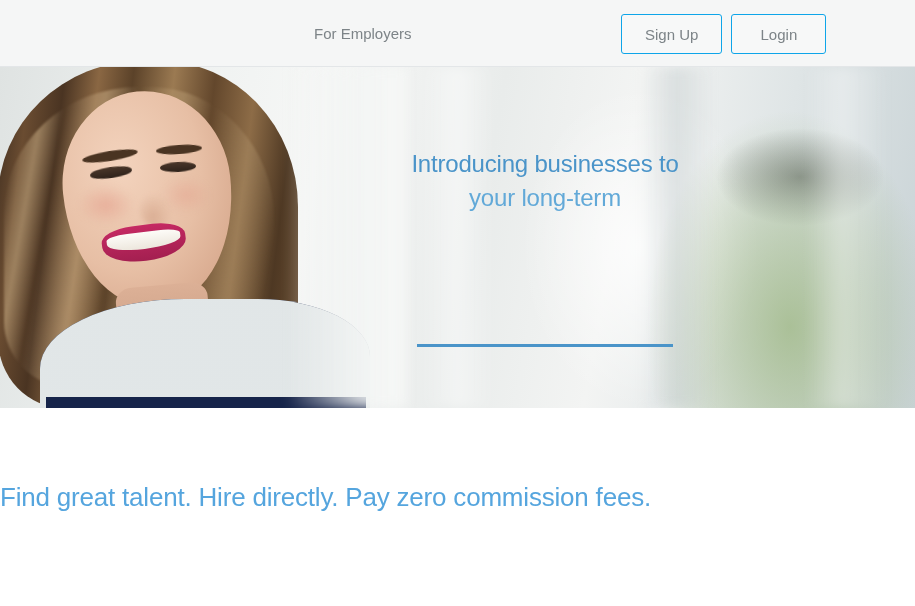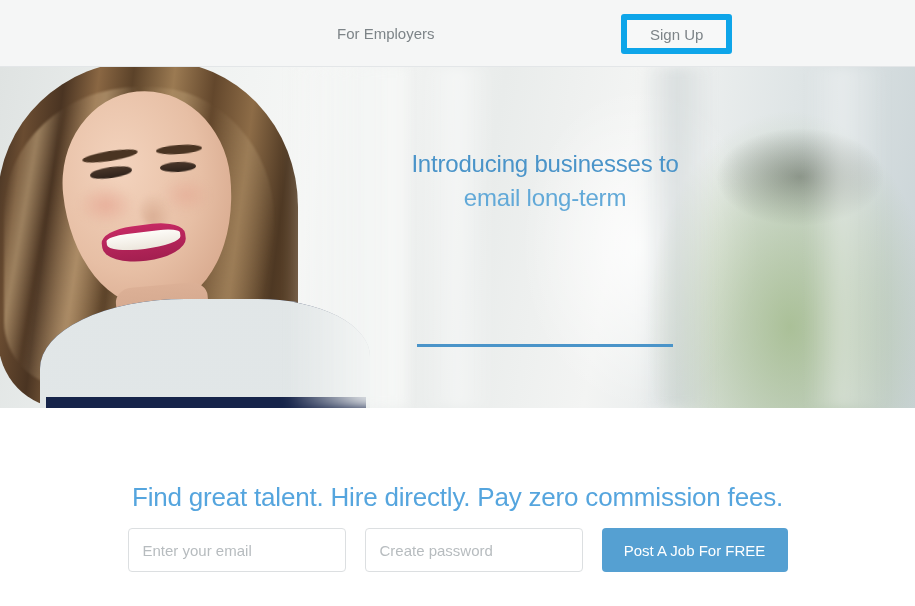--- a/index.html
+++ b/index.html
@@ -34,21 +34,20 @@
     line-height: 34px;
     white-space: nowrap;
   }
 
   .nav-links {
     position: absolute;
     left: 314px;
     top: 24px;
     display: flex;
     gap: 39px;
-    margin-left: 23px;
   }
 
   .nav-link {
     font-size: 15px;
     color: #7d8488;
     line-height: 20px;
     white-space: nowrap;
     text-decoration: none;
     cursor: pointer;
   }
@@ -59,21 +58,21 @@
     top: 14px;
     display: flex;
     gap: 9px;
   }
 
   .auth-btn {
     height: 40px;
     min-width: 95px;
     padding: 0 23px;
     background: #f7f8f8;
-    border: 6px solid #0ea5e9;
+    border: 1px solid #0ea5e9;
     border-radius: 3px;
     color: #7d8488;
     font-size: 15px;
     font-family: "Liberation Sans", sans-serif;
     display: flex;
     align-items: center;
     justify-content: center;
     cursor: pointer;
     white-space: nowrap;
   }
@@ -415,21 +414,21 @@
     width: 915px;
     height: 198px;
     background: #ffffff;
   }
 
   .cta-heading {
     position: absolute;
     left: 0;
     top: 73px;
     width: 915px;
-    text-align: center;
+    text-align: left;
     font-size: 26px;
     line-height: 32px;
     font-weight: 400;
     color: #55a5de;
     letter-spacing: -0.2px;
   }
   .cta-form-wrap {
     position: absolute;
     left: 0;
     top: 120px;
@@ -474,20 +473,21 @@
 
 <div class="header">
 
 
   <div class="nav-links">
     <a class="nav-link">For Employers</a>
   </div>
 
   <div class="auth-buttons">
     <button class="auth-btn">Sign Up</button>
+    <button class="auth-btn">Login</button>
   </div>
 
 </div>
 
 <div class="hero">
 
   <div class="hero-photo"></div>
 
   <div class="subject">
     <div class="hair"></div>
@@ -508,30 +508,25 @@
       <div class="blouse-speckle"></div>
     </div>
     <div class="blouse-body"></div>
   </div>
 
   <div class="subject-soft"></div>
 
   <div class="hero-copy">
     <div class="hero-title">
       <span>Introducing businesses to</span><br>
-      <span class="line2">email long-term</span>
+      <span class="line2">your long-term</span>
     </div>
     <div class="hero-rule"></div>
   </div>
 
 </div>
 
 <div class="cta">
 
   <div class="cta-heading">Find great talent. Hire directly. Pay zero commission fees.</div>
 
-  <div class="cta-form-wrap">
-    <input class="field" type="email" placeholder="Enter your email" style="">
-    <input class="field" type="password" placeholder="Create password" style="">
-    <button class="cta-btn">Post A Job For FREE</button>
-  </div>
 
 </div>
 
 </body></html>

